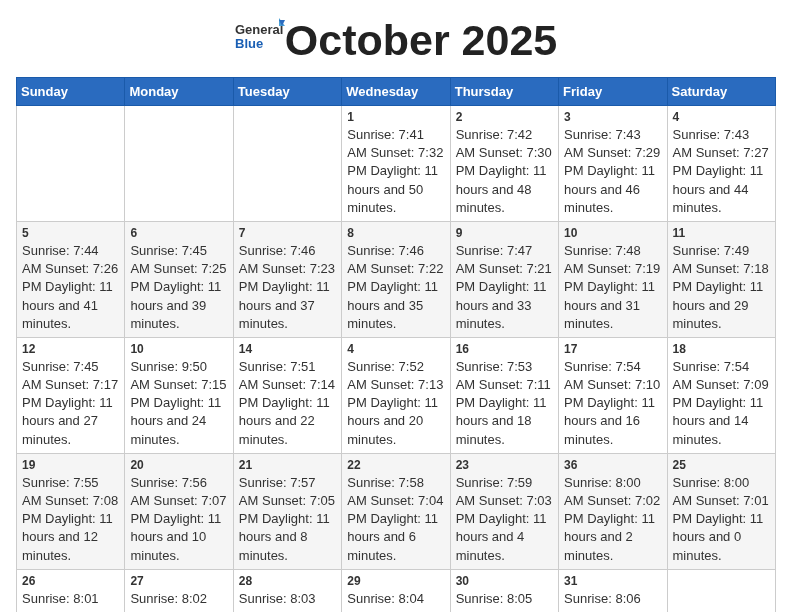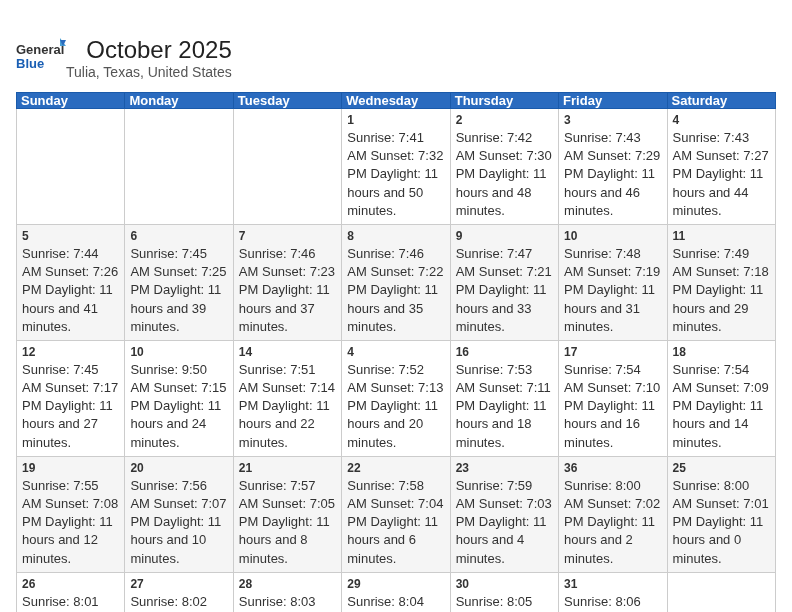--- a/index.html
+++ b/index.html
@@ -5,53 +5,52 @@
     * { box-sizing: border-box; margin: 0; padding: 0; }
     body {
       font-family: Arial, sans-serif;
       background: #fff;
       width: 792px;
       min-height: 612px;
       padding: 16px;
     }
     .header {
       display: flex;
-      justify-content: flex-start;
+      justify-content: center;
       align-items: flex-start;
       margin-bottom: 12px;
-      margin-top: 20px;
     }
     .logo {
       display: flex;
       align-items: center;
       gap: 4px;
     }
     .title-block {
       text-align: right;
     }
     .month-title {
-      font-size: 24px;
-      font-weight: normal;
+      font-size: 43px;
+      font-weight: bold;
       color: #222;
     }
     .location {
       font-size: 14px;
       color: #555;
     }
     .calendar {
       width: 100%;
       border-collapse: collapse;
       border: 1px solid #ccc;
     }
     .calendar th {
       background-color: #2a6bbf;
       color: #fff;
       font-size: 13px;
       font-weight: bold;
-      padding: 0 4px;
+      padding: 6px 4px;
       text-align: left;
       border: 1px solid #1a5aaa;
     }
     .calendar td {
       vertical-align: top;
       border: 1px solid #ccc;
       padding: 4px 5px;
       width: 108px;
       min-height: 80px;
       font-size: 11px;
@@ -83,21 +82,20 @@
   <div class="logo">
   <svg width="50" height="40" viewBox="0 0 50 40" xmlns="http://www.w3.org/2000/svg">
     <text x="0" y="18" font-size="13" font-weight="bold" fill="#333" font-family="Arial">General</text>
     <text x="0" y="32" font-size="13" font-weight="bold" fill="#1a5fb4" font-family="Arial">Blue</text>
     <polygon points="44,2 50,10 44,10" fill="#4a9fd4"></polygon>
     <polygon points="44,4 50,4 47,10" fill="#2a6bbf"></polygon>
   </svg>
 </div>
   <div class="title-block">
     <div class="month-title">October 2025</div>
-    <div class="location">Tulia, Texas, United States</div>
   </div>
 </div>
 
 <table class="calendar">
   <thead>
     <tr>
     <th>Sunday</th>
         <th>Monday</th>
         <th>Tuesday</th>
         <th>Wednesday</th>

